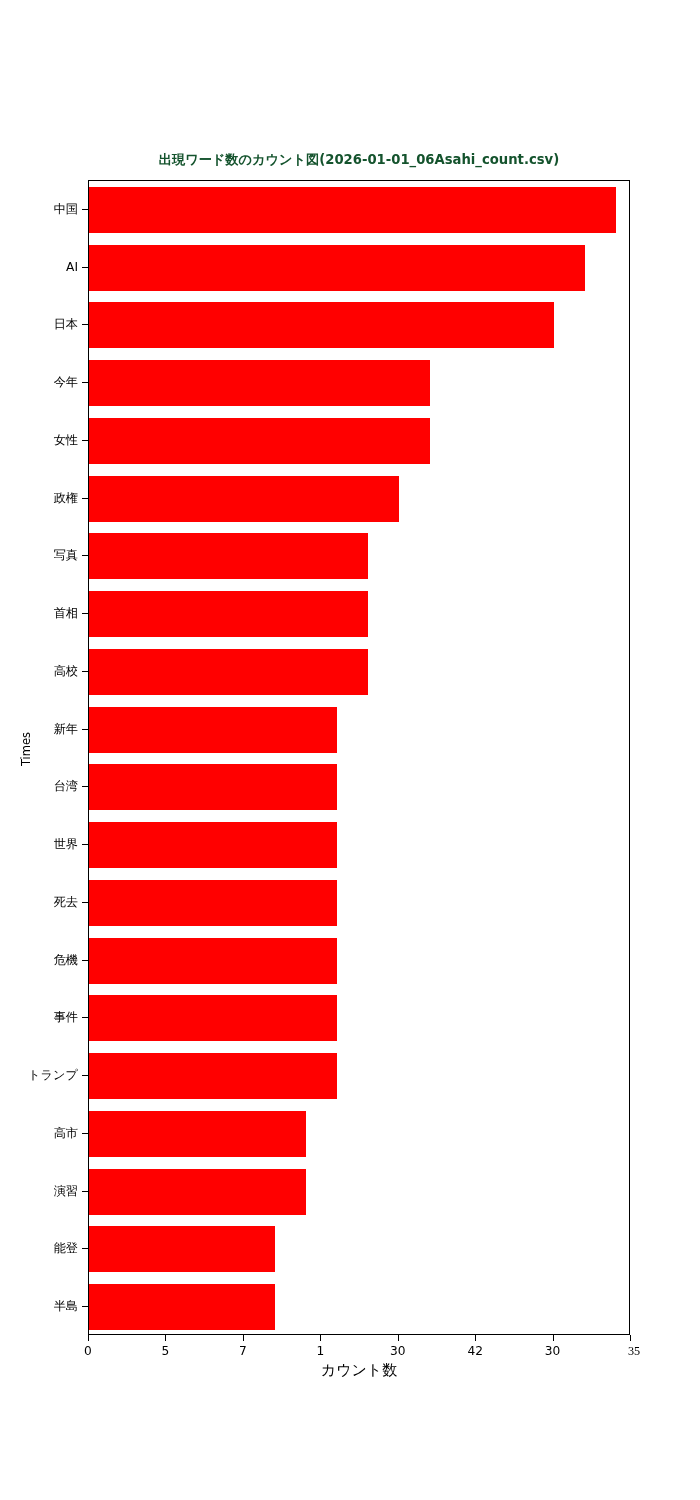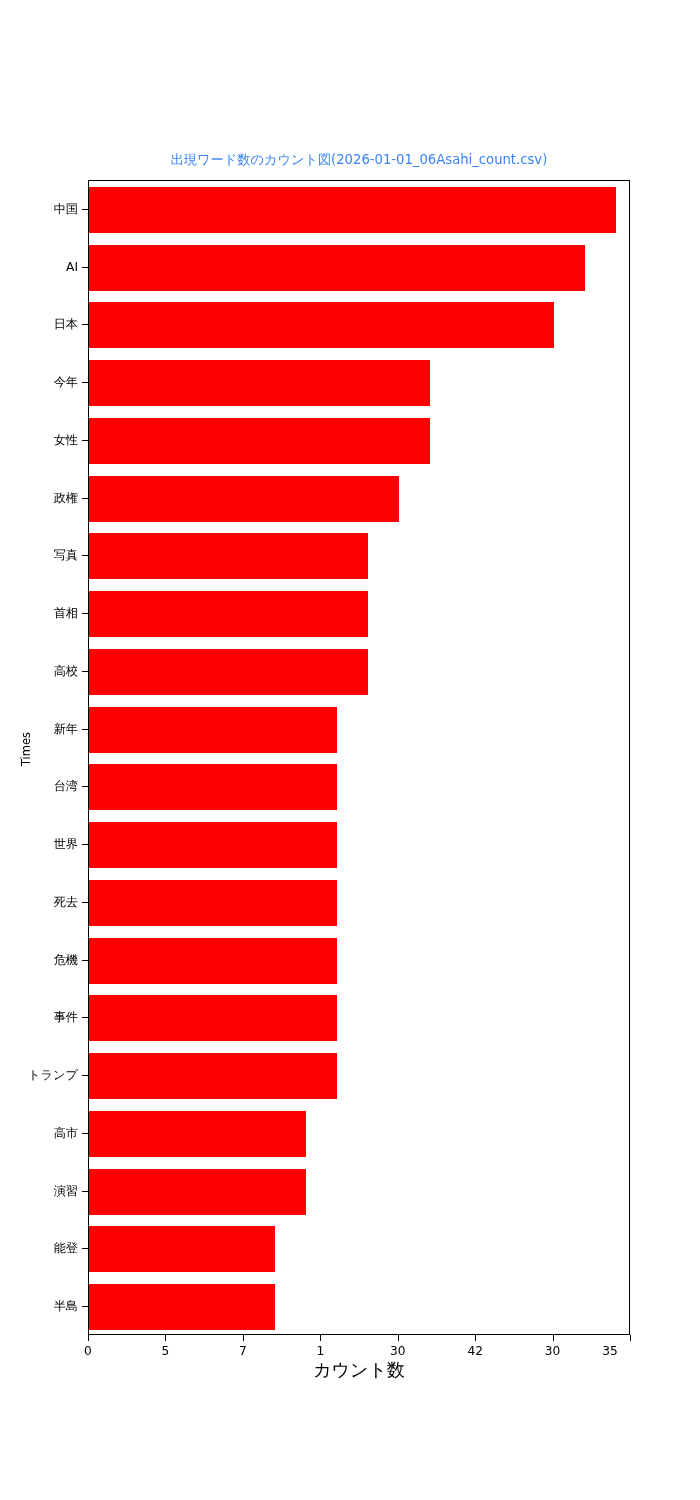--- a/index.html
+++ b/index.html
@@ -24,23 +24,24 @@
   }
 
   
   #chart-title {
     position: absolute;
     left: 88px;
     top: 152px;
     width: 542px;
     text-align: center;
     font-size: 13.2px;
-    color: #3b82f6;
+    color: #14532d;
     line-height: 16px;
     white-space: nowrap;
+    font-weight: bold;
   }
 
   
   #plot-area {
     position: absolute;
     left: 88px;
     top: 180px;
     width: 542px;
     height: 1155px;
     border: 1.15px solid #000000;
@@ -105,21 +106,21 @@
     font-size: 12.2px;
     color: #000000;
     line-height: 14px;
   }
   #x-axis-label {
     position: absolute;
     left: 88px;
     top: 1363px;
     width: 542px;
     text-align: center;
-    font-size: 18px;
+    font-size: 15px;
     color: #000000;
     line-height: 14px;
   }
 </style>
 </head>
 <body>
 
 <div id="figure">
 
   <div id="chart-title">出現ワード数のカウント図(2026-01-01_06Asahi_count.csv)</div>
@@ -202,18 +203,18 @@
       <div class="xtick-label" style="left: 212.857px;">7</div>
       <div class="xtick-mark" style="left: 320.286px;"></div>
       <div class="xtick-label" style="left: 290.286px;">1</div>
       <div class="xtick-mark" style="left: 397.714px;"></div>
       <div class="xtick-label" style="left: 367.714px;">30</div>
       <div class="xtick-mark" style="left: 475.143px;"></div>
       <div class="xtick-label" style="left: 445.143px;">42</div>
       <div class="xtick-mark" style="left: 552.571px;"></div>
       <div class="xtick-label" style="left: 522.571px;">30</div>
       <div class="xtick-mark" style="left: 630px;"></div>
-      <div class="xtick-label" style="left: 580px;">35</div>
+      <div class="xtick-label" style="left: 604px; font-family: Liberation Serif, serif;">35</div>
     </div>
 
   <div id="x-axis-label">カウント数</div>
 
 </div>
 
 </body></html>

